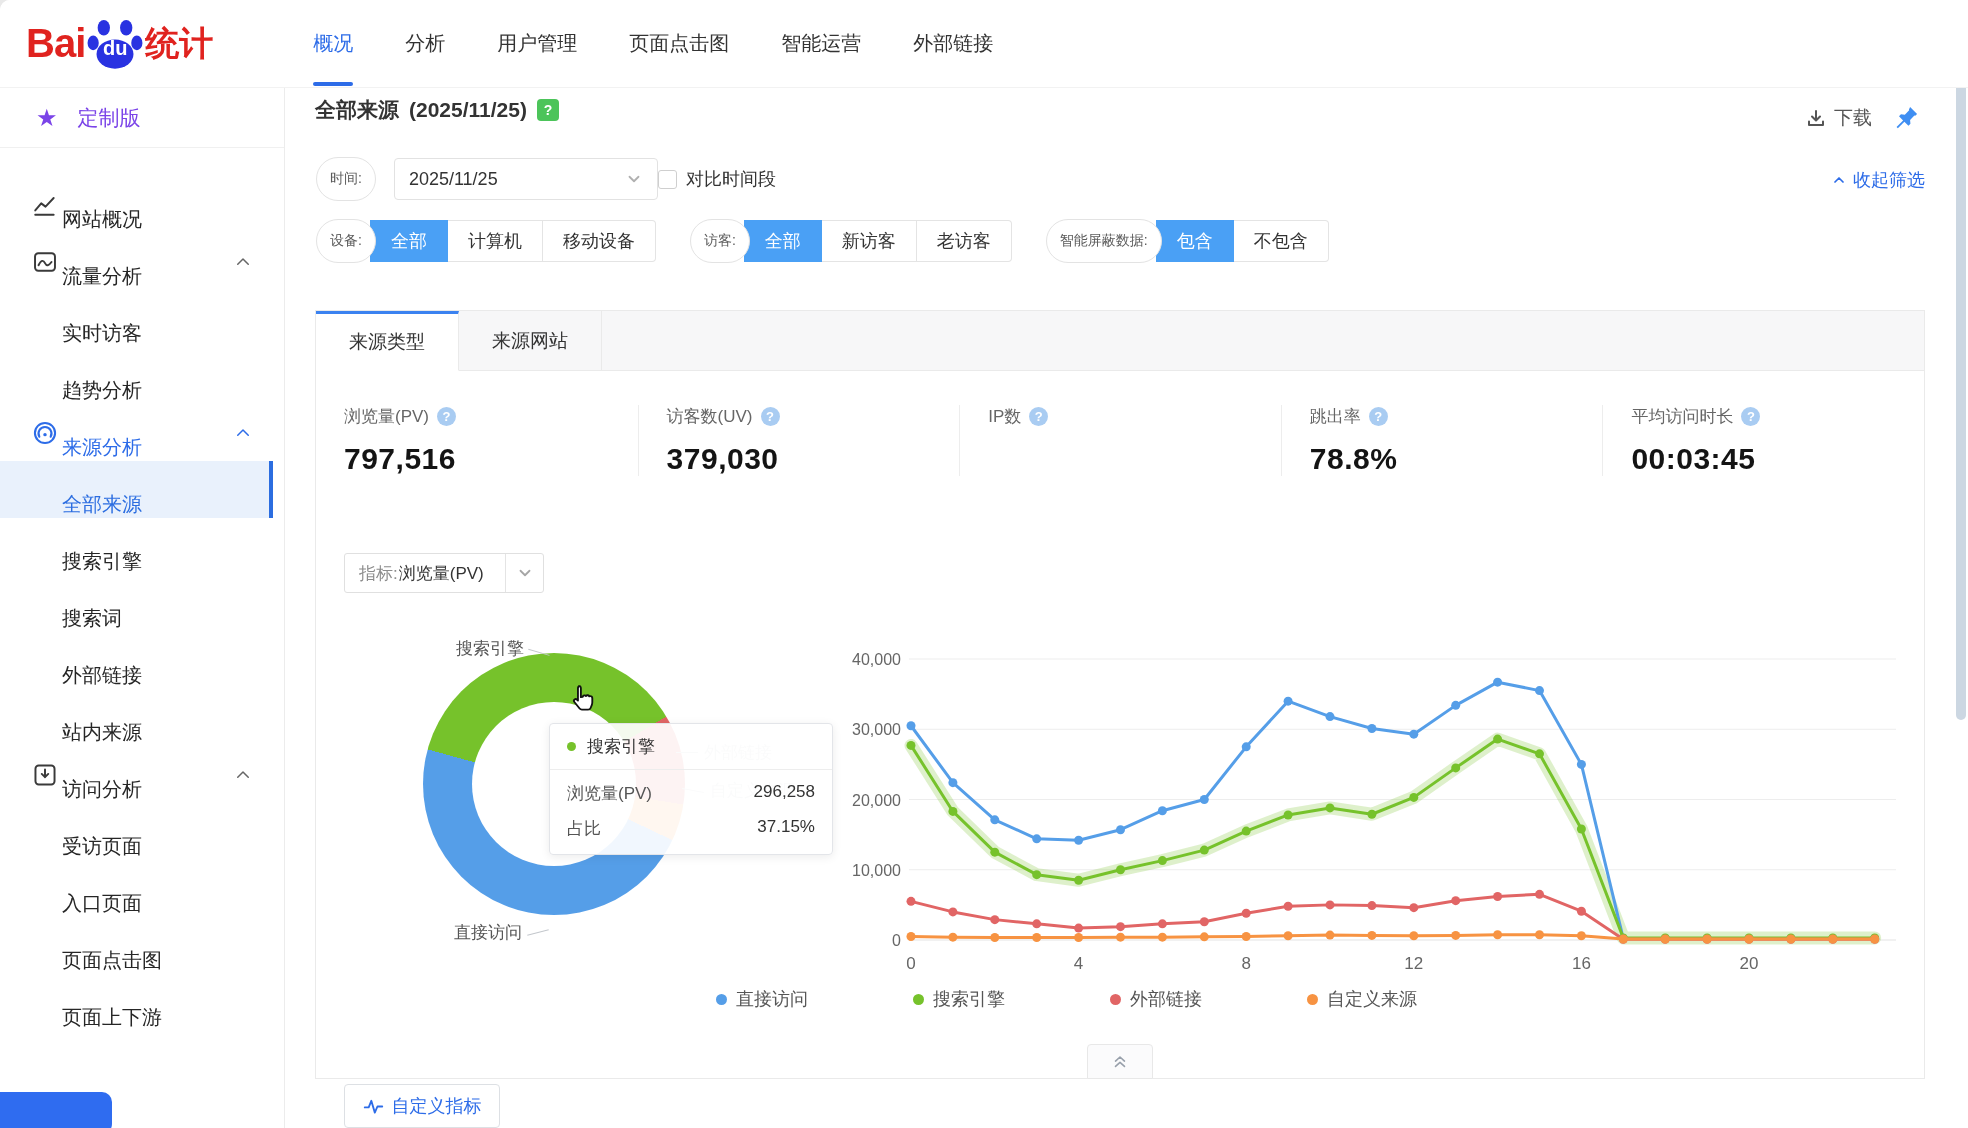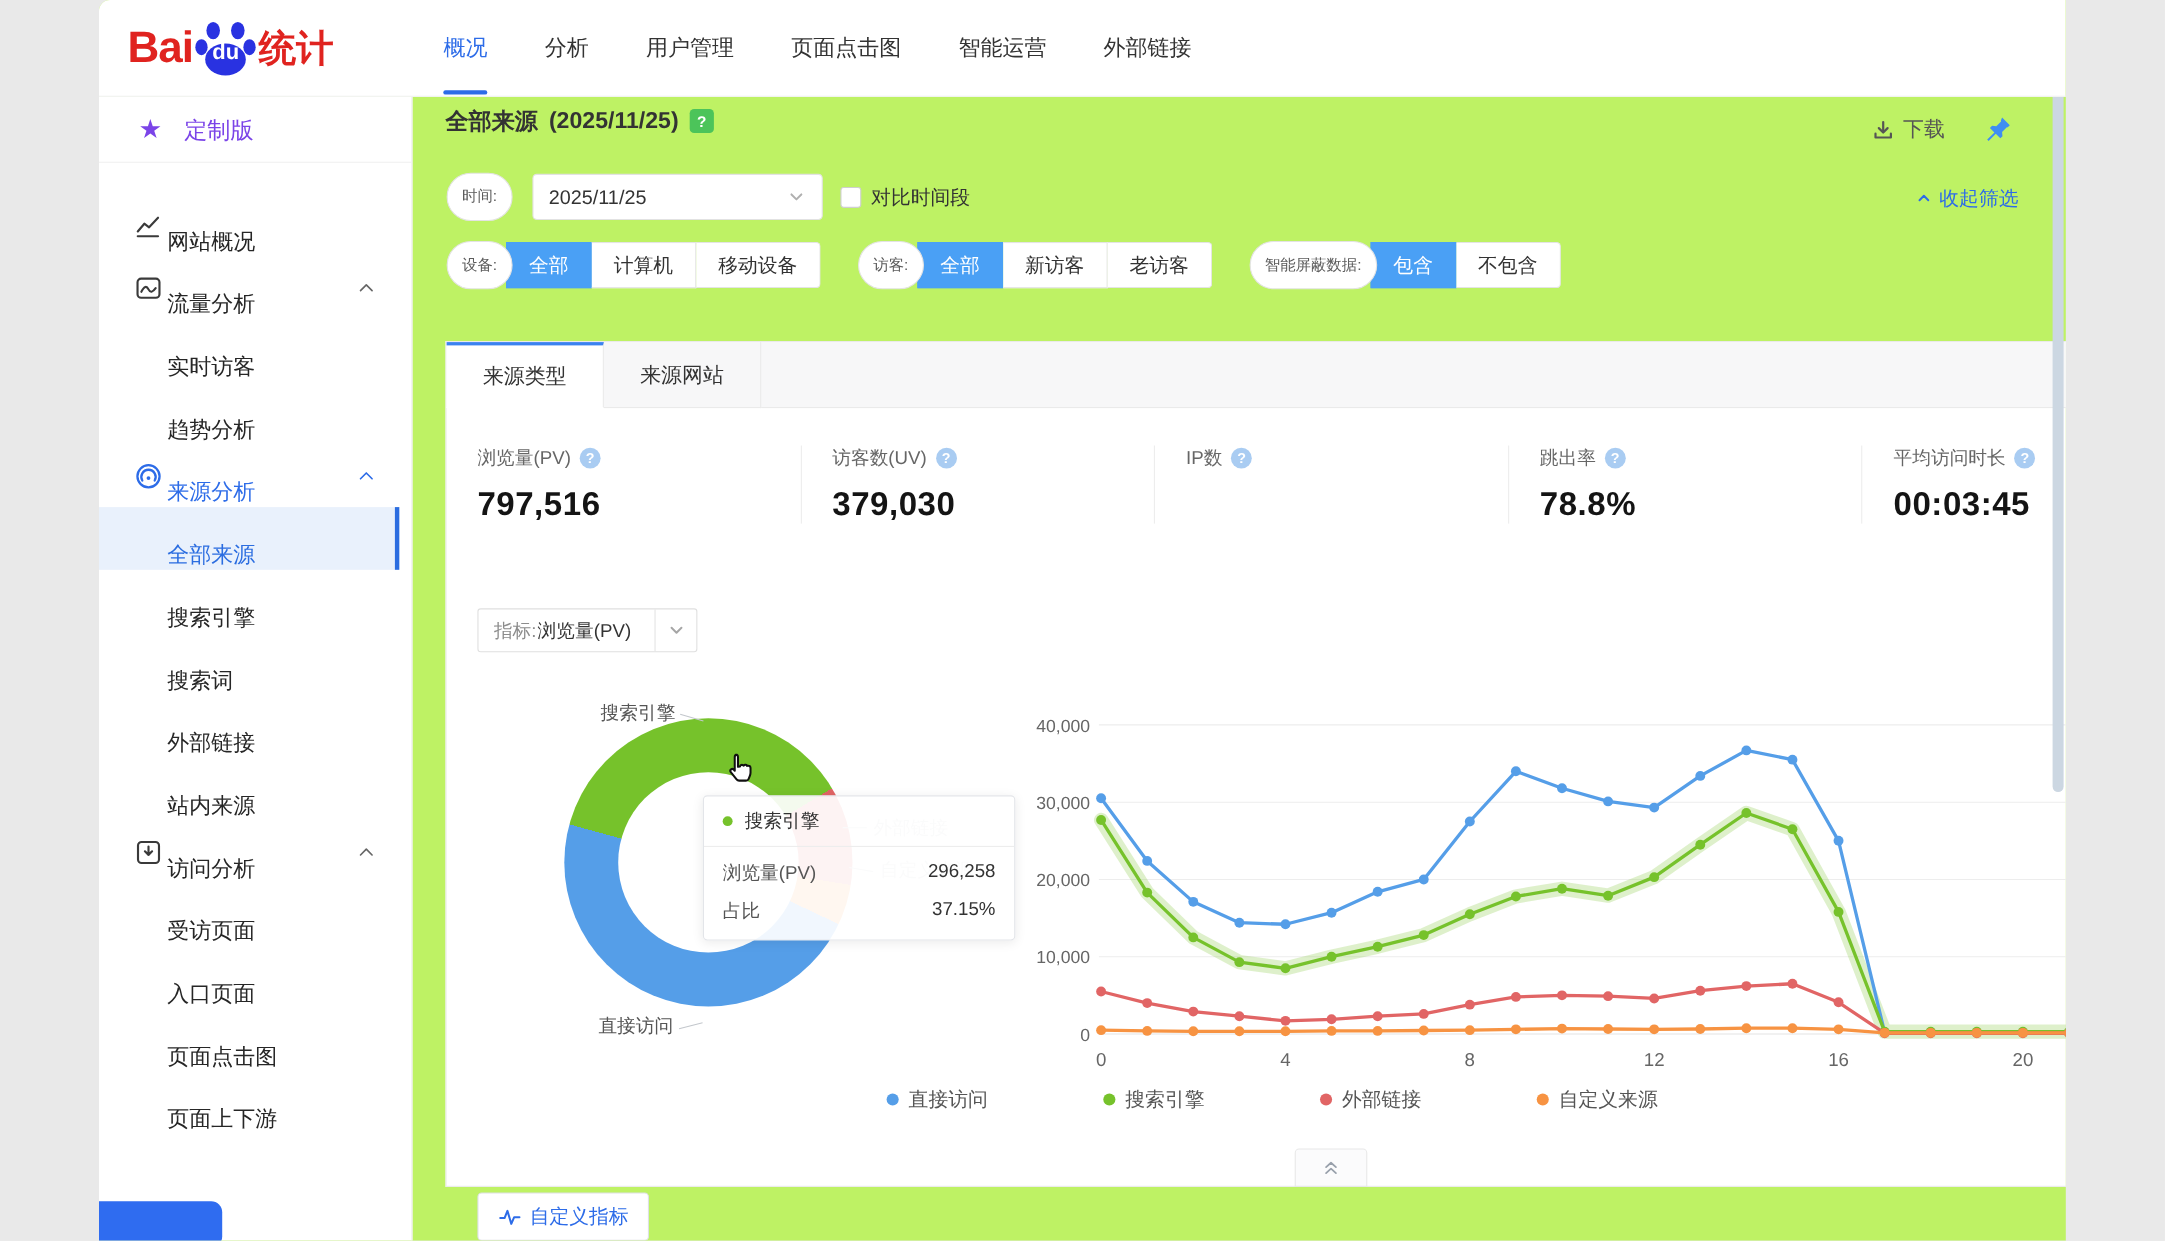--- a/index.html
+++ b/index.html
@@ -1,18 +1,18 @@
 <!DOCTYPE html>
 <html><head>
 <meta charset="utf-8">
 <style>
   * { margin:0; padding:0; box-sizing:border-box; }
   html,body { background:#e9e9e9; }
   body { font-family:"Liberation Sans","DejaVu Sans",sans-serif; }
-  .app { position:relative; width:1788px; height:1128px; background:#bef264; overflow:hidden; margin:0 auto; border-radius:10px 0 0 0; }
+  .app { position:relative; width:1968px; height:1128px; background:#ffffff; overflow:hidden; margin:0 auto; border-radius:10px 0 0 0; }
 
   
   .topnav { position:absolute; top:0; left:0; right:0; height:88px; background:#fff; display:flex; align-items:center; z-index:20; border-bottom:1px solid #f2f2f2; }
   .logo { display:flex; align-items:center; margin-left:26px; }
   .logo .bai { color:#e0231f; font-size:40px; font-weight:bold; letter-spacing:-1px; }
   .logo .paw { position:relative; width:56px; height:56px; margin:0 2px; }
   .logo .du { position:absolute; left:50%; top:58%; transform:translate(-50%,-50%); color:#fff; font-weight:bold; font-size:20px; }
   .logo .tongji { color:#e0231f; font-size:34px; font-weight:bold; }
   .nav-items { display:flex; margin-left:100px; gap:52px; }
   .nav-item { position:relative; font-size:20px; color:#333; height:88px; display:flex; align-items:center; cursor:pointer; }
@@ -31,37 +31,37 @@
   .menu-row.blue { color:#2d6ce8; }
   .menu-row.selected { background:#e9f1fc; color:#2b6de0; width:273px; }
   .menu-row.selected::after { content:""; position:absolute; right:0; top:0; bottom:0; width:4px; background:#2b6de0; }
   .side-corner { position:absolute; left:-12px; bottom:-6px; width:124px; height:42px; background:#2f6cf0; border-radius:10px; }
 
   
   .page-head { position:absolute; left:315px; top:96px; display:flex; align-items:center; gap:10px; }
   .page-title { font-size:21px; font-weight:600; color:#333; }
   .page-date { font-size:21px; font-weight:600; color:#333; }
   .qbadge-green { display:inline-flex; align-items:center; justify-content:center; width:22px; height:22px; border-radius:4px; background:#4cc45a; color:#fff; font-size:14px; font-weight:bold; }
-  .head-right { position:absolute; right:48px; top:104px; display:flex; align-items:center; gap:34px; }
+  .head-right { position:absolute; right:48px; top:104px; display:flex; align-items:center; gap:20px; }
   .download-btn { display:flex; align-items:center; gap:8px; color:#555; font-size:19px; cursor:pointer; }
   .pin-btn { cursor:pointer; line-height:0; }
 
   
   .filter-row { position:absolute; left:316px; display:flex; align-items:center; }
   .filter-row.r1 { top:157px; }
   .filter-row.r2 { top:219px; }
   .fgroup { display:flex; align-items:center; margin-right:34px; }
   .pill { height:44px; padding:0 13px; display:flex; align-items:center; border:1px solid #e3e3e3; border-radius:22px; background:#fff; color:#5c5c5c; font-size:14px; position:relative; z-index:1; }
   .seg { display:flex; margin-left:-6px; }
   .seg .seg-btn { height:42px; padding:0 20px; background:#fff; border:1px solid #e4e4e4; border-left:none; font-size:18px; color:#333; display:flex; align-items:center; cursor:pointer; font-family:inherit; }
   .seg .seg-btn:first-child { border-left:1px solid #e4e4e4; }
   .seg .seg-btn:last-child { border-radius:0 4px 4px 0; }
   .seg .seg-btn.on { background:#4aa0f5; border-color:#4aa0f5; color:#fff; }
   .date-select { width:264px; height:42px; margin-left:18px; background:#fff; border:1px solid #e2e2e2; border-radius:4px; display:flex; align-items:center; justify-content:space-between; padding:0 14px; font-size:18px; color:#333; cursor:pointer; }
-  .cmp { display:flex; align-items:center; gap:9px; margin-left:16px; cursor:pointer; }
+  .cmp { display:flex; align-items:center; gap:9px; cursor:pointer; }
   .cmp .box { width:19px; height:19px; border:1px solid #cfcfcf; border-radius:3px; background:#fff; }
   .cmp .cmp-label { font-size:18px; color:#333; }
   .collapse-filters { position:absolute; right:43px; top:168px; display:flex; align-items:center; gap:6px; color:#2d6ce8; font-size:18px; cursor:pointer; }
 
   
   .card { position:absolute; left:315px; top:310px; width:1610px; height:769px; background:#fff; border:1px solid #eaeaea; }
   .tabbar { display:flex; height:60px; background:#f7f7f8; }
   .tab { height:60px; padding:0 33px; display:flex; align-items:center; font-size:19px; color:#333; border-bottom:1px solid #eaeaea; border-right:1px solid #eaeaea; cursor:pointer; }
   .tab.active { background:#fff; border-bottom-color:#fff; border-top:3px solid #3b82f0; }
   .tab-fill { flex:1; border-bottom:1px solid #eaeaea; }

